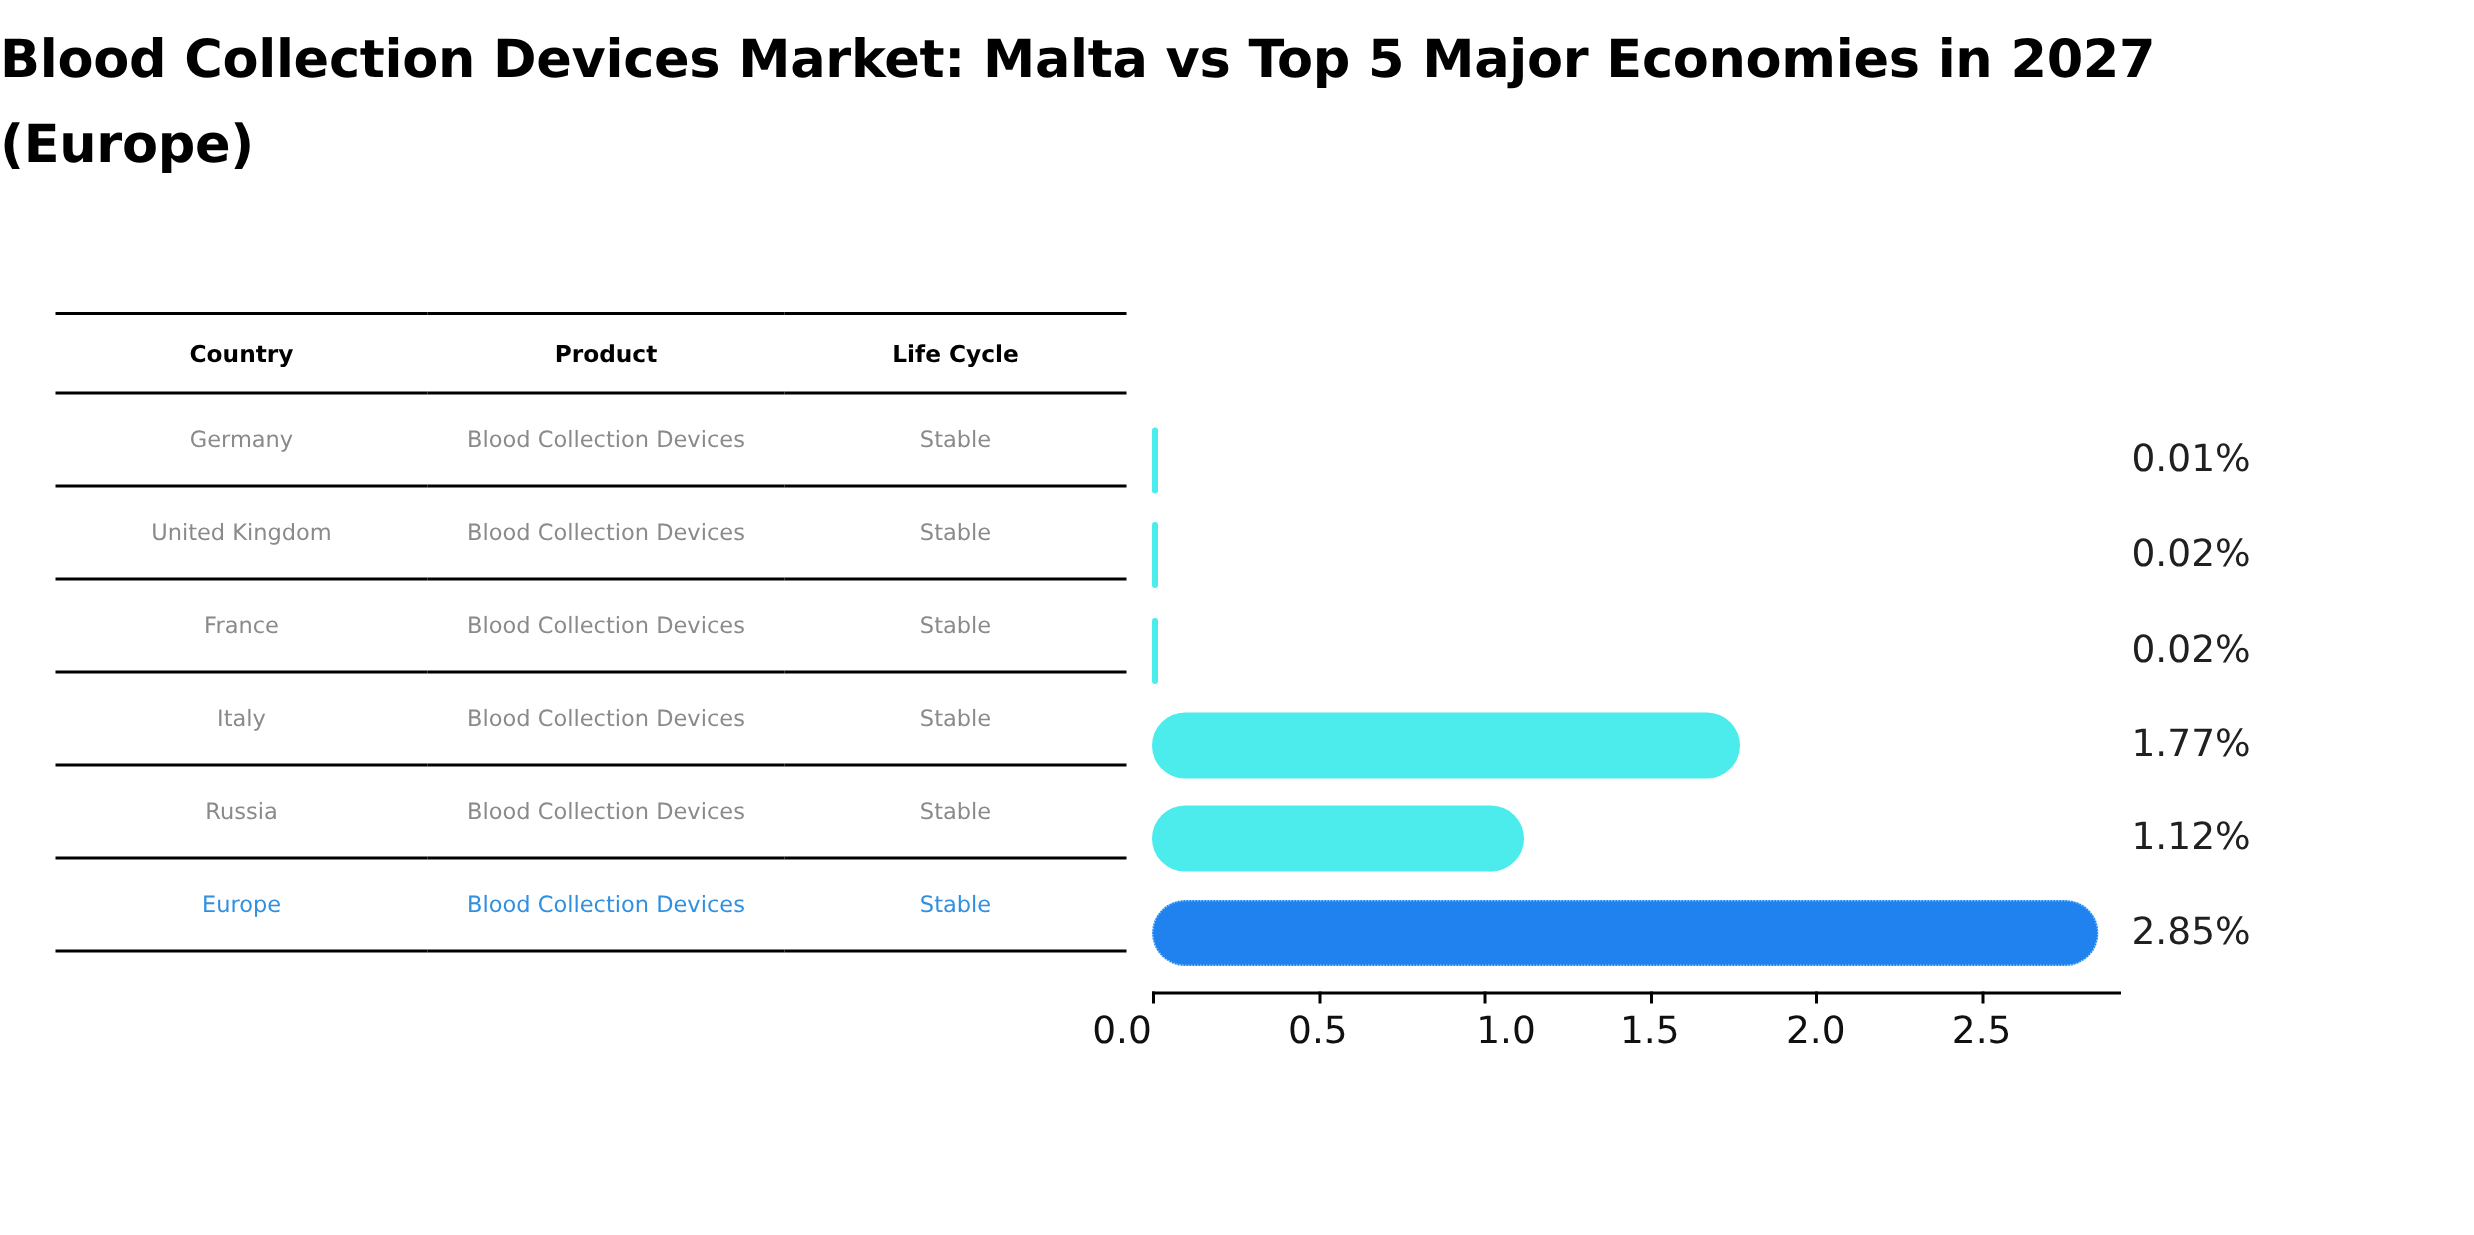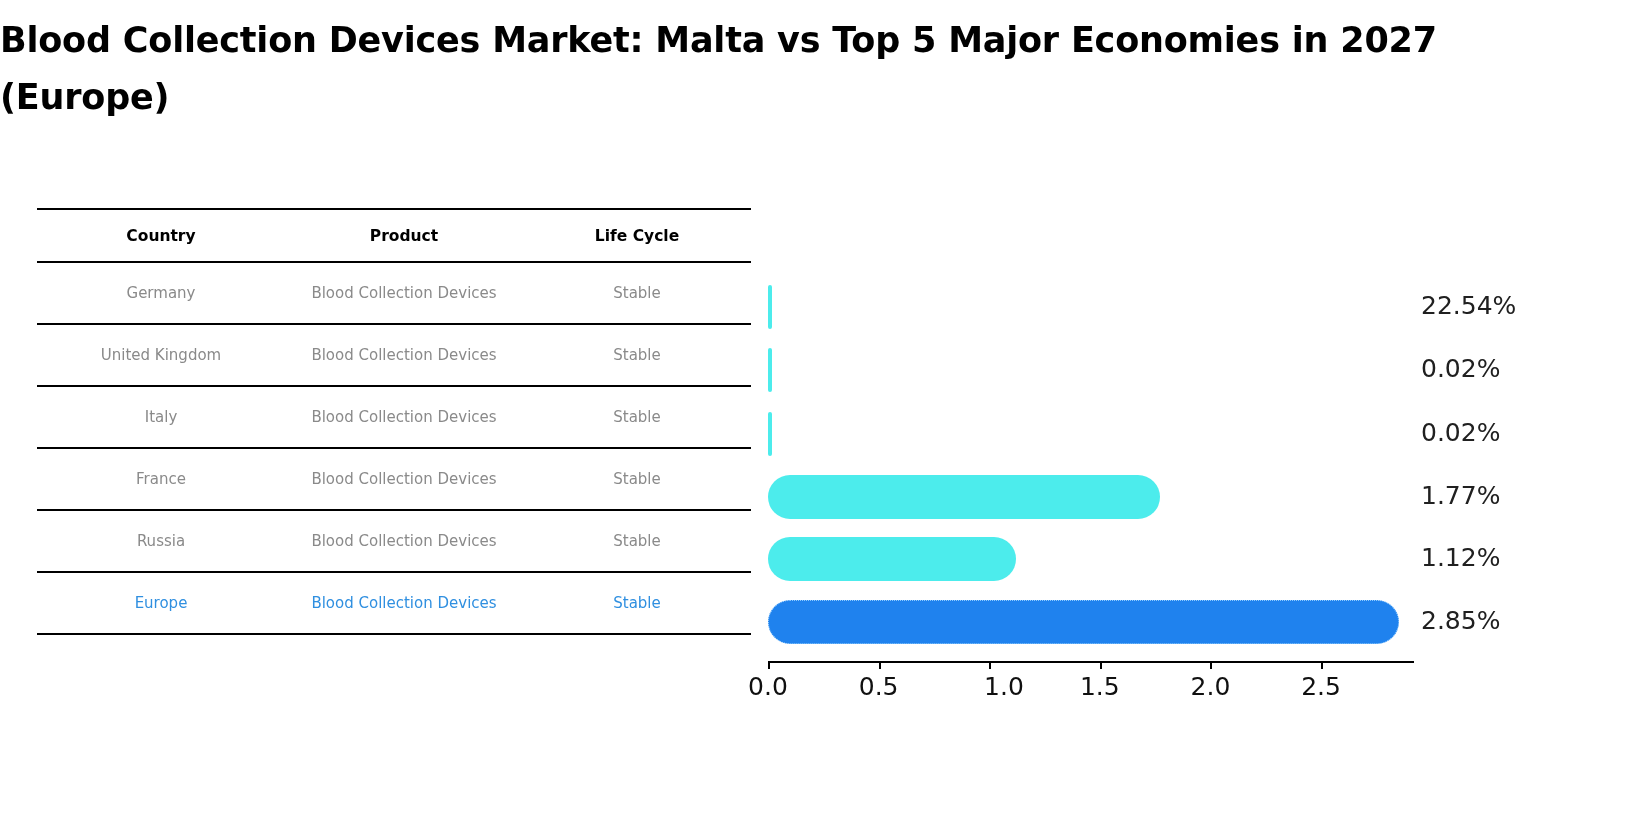--- a/index.html
+++ b/index.html
@@ -150,26 +150,26 @@
             <td>Germany</td>
             <td>Blood Collection Devices</td>
             <td>Stable</td>
           </tr>
           <tr>
             <td>United Kingdom</td>
             <td>Blood Collection Devices</td>
             <td>Stable</td>
           </tr>
           <tr>
+            <td>France</td>
+            <td>Blood Collection Devices</td>
+            <td>Stable</td>
+          </tr>
+          <tr>
             <td>Italy</td>
-            <td>Blood Collection Devices</td>
-            <td>Stable</td>
-          </tr>
-          <tr>
-            <td>France</td>
             <td>Blood Collection Devices</td>
             <td>Stable</td>
           </tr>
           <tr>
             <td>Russia</td>
             <td>Blood Collection Devices</td>
             <td>Stable</td>
           </tr>
           <tr class="highlight-row">
             <td>Europe</td>
@@ -177,21 +177,21 @@
             <td>Stable</td>
           </tr>
         </tbody>
     </table>
   </div>
 
   <div id="bars-layer">
       <div class="bar-row" style="top: 285px; left: 768px; width: 646px;">
         <div class="bar sliver" style="width: 4px; background: rgb(76, 236, 236);"></div>
       </div>
-      <div class="bar-value" style="top: 291px;">22.54%</div>
+      <div class="bar-value" style="top: 291px;">0.01%</div>
       <div class="bar-row" style="top: 348px; left: 768px; width: 646px;">
         <div class="bar sliver" style="width: 4.42466px; background: rgb(76, 236, 236);"></div>
       </div>
       <div class="bar-value" style="top: 354px;">0.02%</div>
       <div class="bar-row" style="top: 412px; left: 768px; width: 646px;">
         <div class="bar sliver" style="width: 4.42466px; background: rgb(76, 236, 236);"></div>
       </div>
       <div class="bar-value" style="top: 418px;">0.02%</div>
       <div class="bar-row" style="top: 475px; left: 768px; width: 646px;">
         <div class="bar" style="width: 391.582px; background: rgb(76, 236, 236);"></div>
@@ -203,21 +203,21 @@
       <div class="bar-value" style="top: 543px;">1.12%</div>
       <div class="bar-row" style="top: 600px; left: 768px; width: 646px;">
         <div class="bar highlight" style="width: 630.514px;"></div>
       </div>
       <div class="bar-value" style="top: 606px;">2.85%</div>
     </div>
 
   <div class="axis-line"></div>
   <div id="ticks-layer">
       <div class="tick" style="left: 768px;"></div>
-      <div class="tick-label" style="left: 768px; text-align: right;">0.0</div>
+      <div class="tick-label" style="left: 748px; text-align: right;">0.0</div>
       <div class="tick" style="left: 878.616px;"></div>
       <div class="tick-label" style="left: 878.616px;">0.5</div>
       <div class="tick" style="left: 989.233px;"></div>
       <div class="tick-label" style="left: 1004px;">1.0</div>
       <div class="tick" style="left: 1099.85px;"></div>
       <div class="tick-label" style="left: 1099.85px;">1.5</div>
       <div class="tick" style="left: 1210.47px;"></div>
       <div class="tick-label" style="left: 1210.47px;">2.0</div>
       <div class="tick" style="left: 1321.08px;"></div>
       <div class="tick-label" style="left: 1321.08px;">2.5</div>

